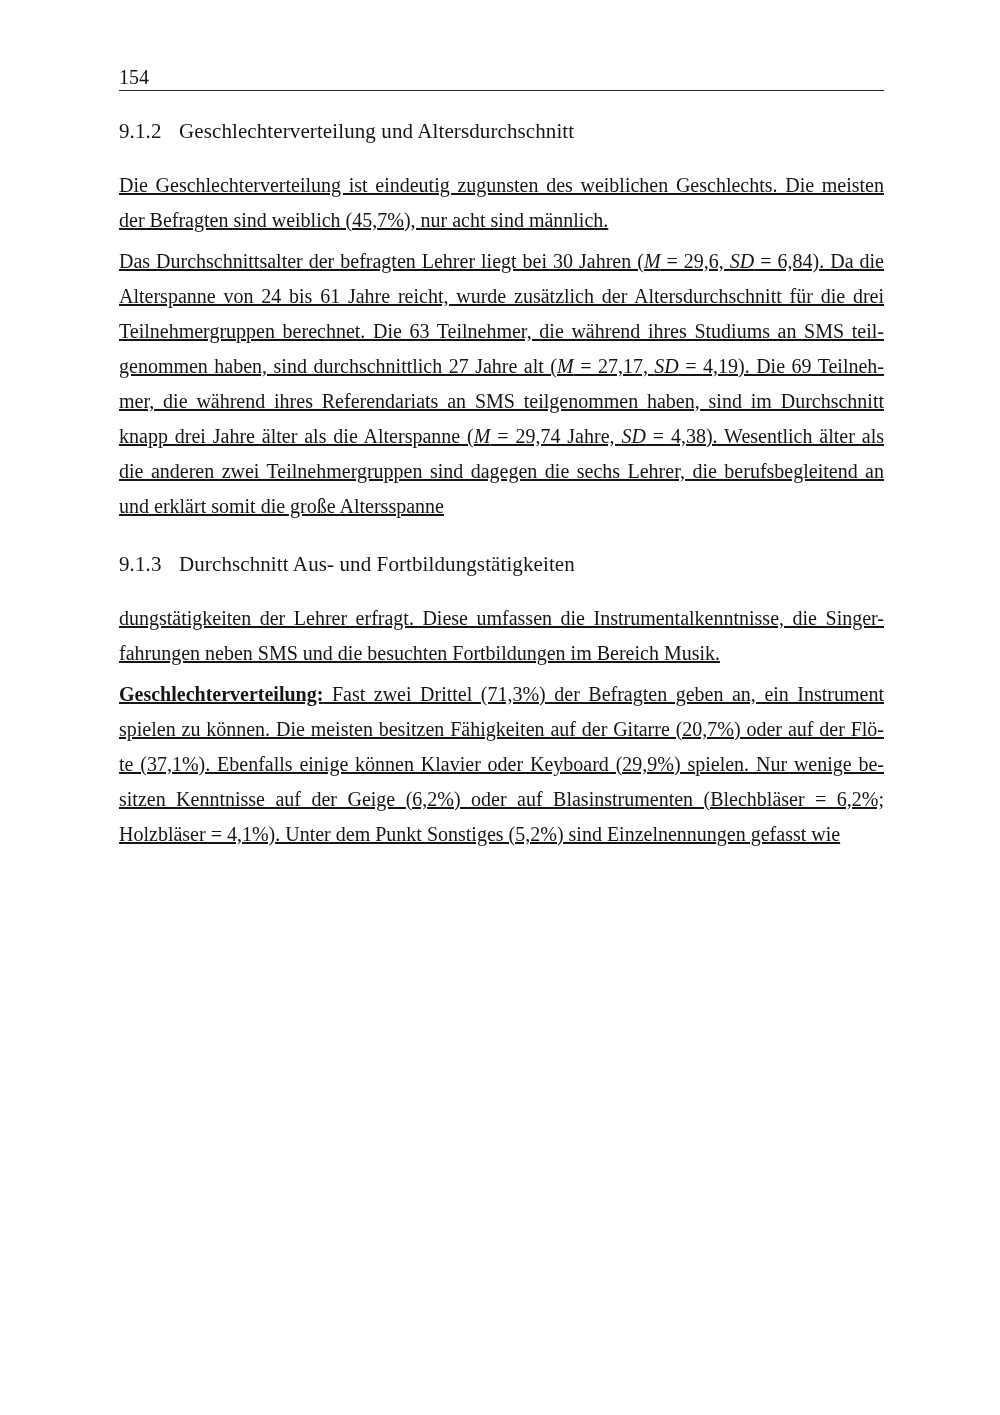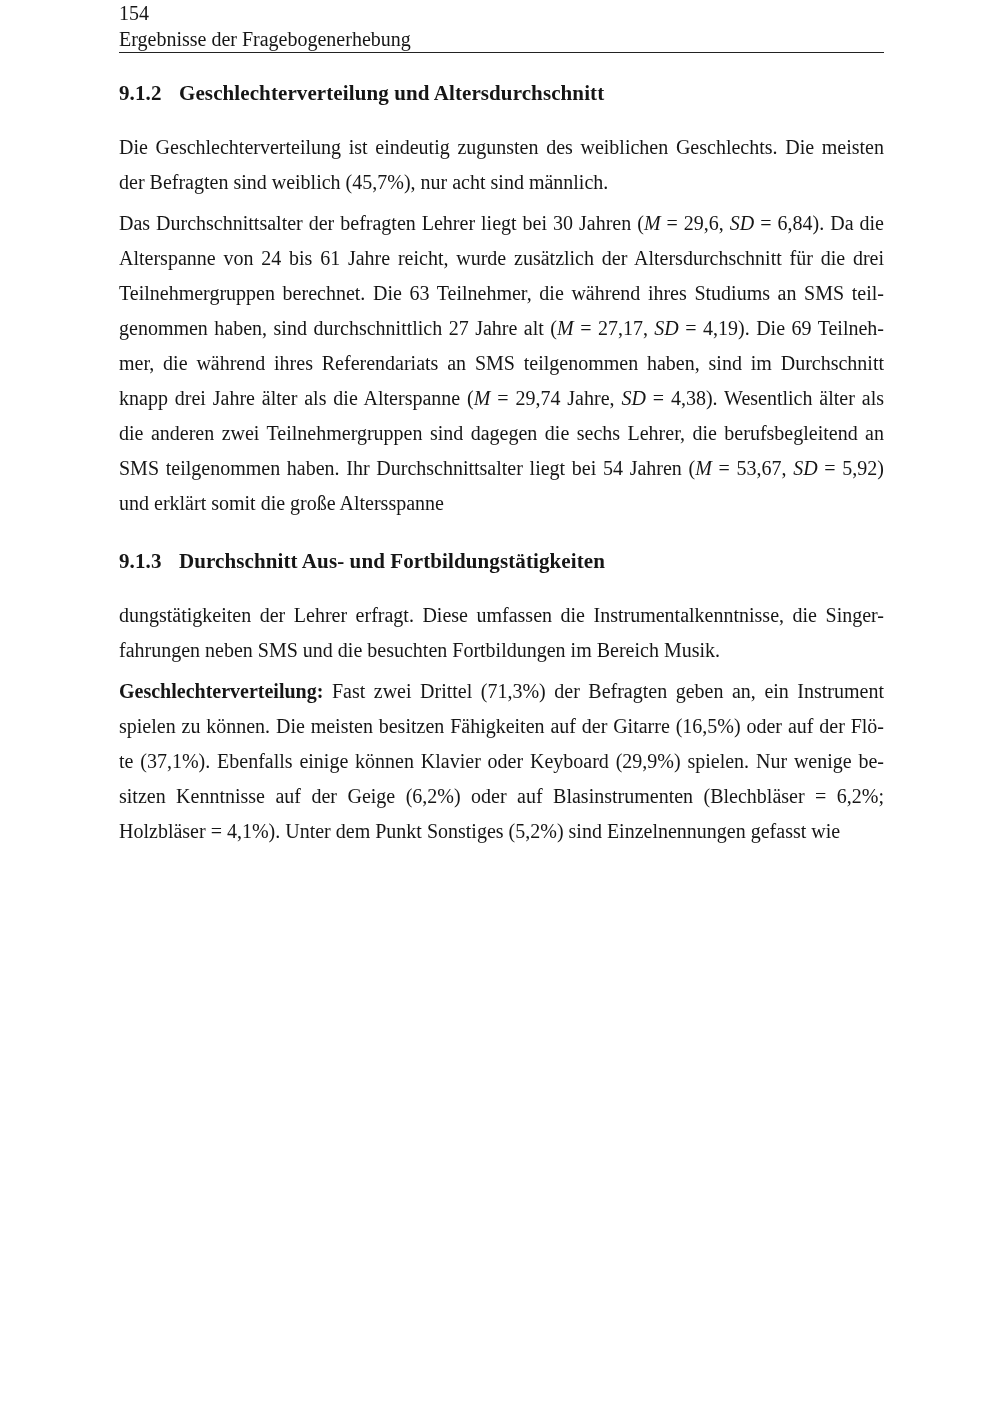--- a/index.html
+++ b/index.html
@@ -7,70 +7,68 @@
   body {
     width: 1000px; height: 1415px;
     font-family: "Liberation Serif", "DejaVu Serif", serif;
     color: #161616;
     overflow: hidden;
   }
   .sheet { margin-left: 119px; width: 765px; }
 
   .pagehead {
     display: flex; justify-content: space-between; align-items: baseline;
+    padding-top: 64px;
     font-size: 20px; line-height: 26px;
     border-bottom: 1.6px solid #222222;
-    flex-direction: column;
   }
 
   .sec-heading {
-    font-size: 21px; line-height: 28px; font-weight: 700;
+    font-size: 21px; line-height: 28px; font-weight: 400;
     margin: 26px 0 23px 0;
     letter-spacing: 0.1px;
   }
   .sec-num { display: inline-block; width: 60px; }
 
   .para { font-size: 20px; line-height: 35px; margin: 0 0 6px 0; }
-  .line { text-align: justify; text-align-last: justify; }
+  .line { text-align: justify; text-align-last: justify; text-decoration: underline; }
   .para .line:last-child { text-align-last: left; }
 
   .it { font-style: italic; }
   .bd { font-weight: 700; }
 </style>
 </head>
 <body>
 
 <div class="sheet">
   <header class="pagehead">
     <span>154</span>
-    <span>Ergebnisse der Fragebogenerhebung</span>
   </header>
   <main id="page-body">
       <h2 class="sec-heading"><span class="sec-num">9.1.2</span><span class="sec-title">Geschlechterverteilung und Altersdurchschnitt</span></h2>
       <div class="para">
         <div class="line"><span>Die Geschlechterverteilung ist eindeutig zugunsten des weiblichen Geschlechts. Die meisten</span></div>
         <div class="line"><span>der Befragten sind weiblich (45,7%), nur acht sind männlich.</span></div>
       </div>
       <div class="para">
         <div class="line"><span>Das Durchschnittsalter der befragten Lehrer liegt bei 30 Jahren (</span><span class="it">M</span><span> = 29,6, </span><span class="it">SD</span><span> = 6,84). Da die</span></div>
         <div class="line"><span>Alterspanne von 24 bis 61 Jahre reicht, wurde zusätzlich der Altersdurchschnitt für die drei</span></div>
         <div class="line"><span>Teilnehmergruppen berechnet. Die 63 Teilnehmer, die während ihres Studiums an SMS teil-</span></div>
         <div class="line"><span>genommen haben, sind durchschnittlich 27 Jahre alt (</span><span class="it">M</span><span> = 27,17, </span><span class="it">SD</span><span> = 4,19). Die 69 Teilneh-</span></div>
         <div class="line"><span>mer, die während ihres Referendariats an SMS teilgenommen haben, sind im Durchschnitt</span></div>
         <div class="line"><span>knapp drei Jahre älter als die Alterspanne (</span><span class="it">M</span><span> = 29,74 Jahre, </span><span class="it">SD</span><span> = 4,38). Wesentlich älter als</span></div>
         <div class="line"><span>die anderen zwei Teilnehmergruppen sind dagegen die sechs Lehrer, die berufsbegleitend an</span></div>
-        <div class="line"><span>SMS teilgenommen haben. Ihr Durchschnittsalter liegt bei 54 Jahren (</span><span class="it">M</span><span> = 53,67, </span><span class="it">SD</span><span> = 5,92)</span></div>
         <div class="line"><span>und erklärt somit die große Altersspanne</span></div>
       </div>
       <h2 class="sec-heading"><span class="sec-num">9.1.3</span><span class="sec-title">Durchschnitt Aus- und Fortbildungstätigkeiten</span></h2>
       <div class="para">
         <div class="line"><span>dungstätigkeiten der Lehrer erfragt. Diese umfassen die Instrumentalkenntnisse, die Singer-</span></div>
         <div class="line"><span>fahrungen neben SMS und die besuchten Fortbildungen im Bereich Musik.</span></div>
       </div>
       <div class="para">
         <div class="line"><span class="bd">Geschlechterverteilung:</span><span> Fast zwei Drittel (71,3%) der Befragten geben an, ein Instrument</span></div>
-        <div class="line"><span>spielen zu können. Die meisten besitzen Fähigkeiten auf der Gitarre (16,5%) oder auf der Flö-</span></div>
+        <div class="line"><span>spielen zu können. Die meisten besitzen Fähigkeiten auf der Gitarre (20,7%) oder auf der Flö-</span></div>
         <div class="line"><span>te (37,1%). Ebenfalls einige können Klavier oder Keyboard (29,9%) spielen. Nur wenige be-</span></div>
         <div class="line"><span>sitzen Kenntnisse auf der Geige (6,2%) oder auf Blasinstrumenten (Blechbläser = 6,2%;</span></div>
         <div class="line"><span>Holzbläser = 4,1%). Unter dem Punkt Sonstiges (5,2%) sind Einzelnennungen gefasst wie</span></div>
       </div>
     </main>
 </div>
 
 </body></html>

